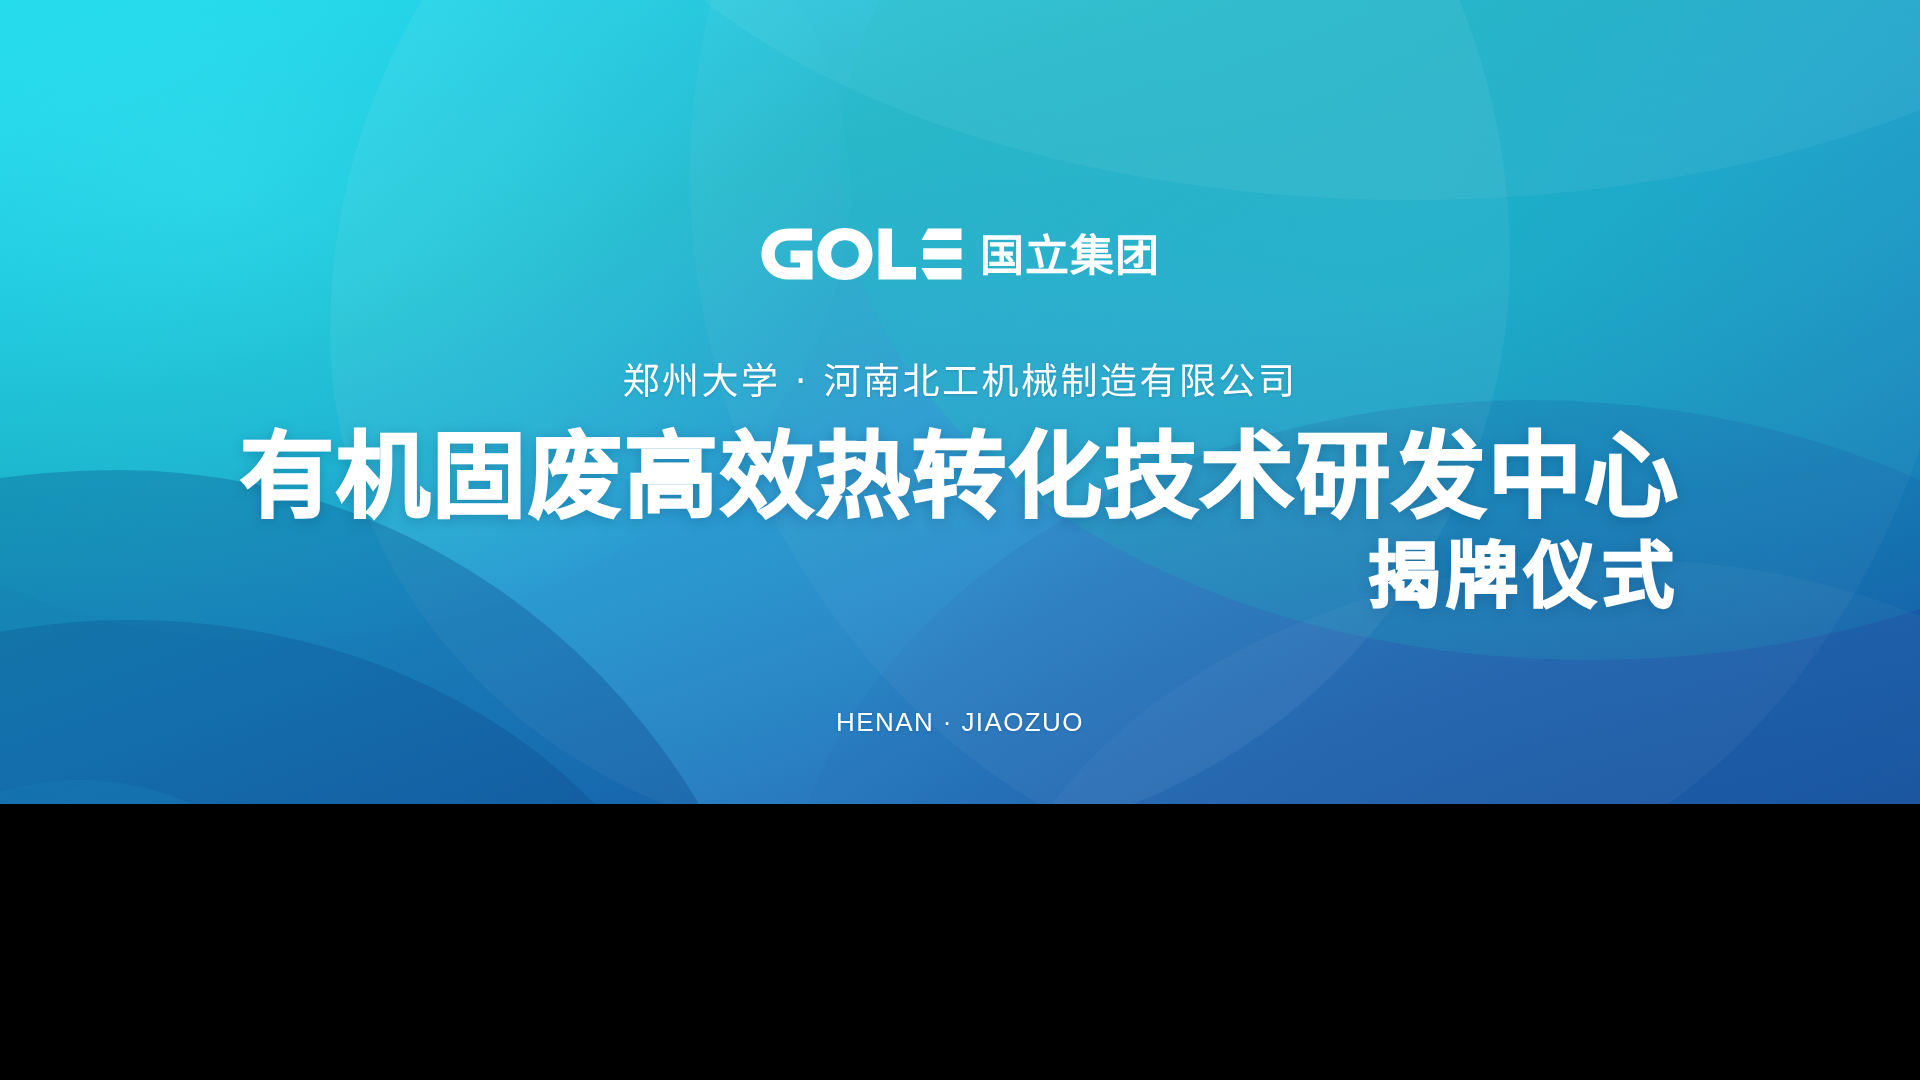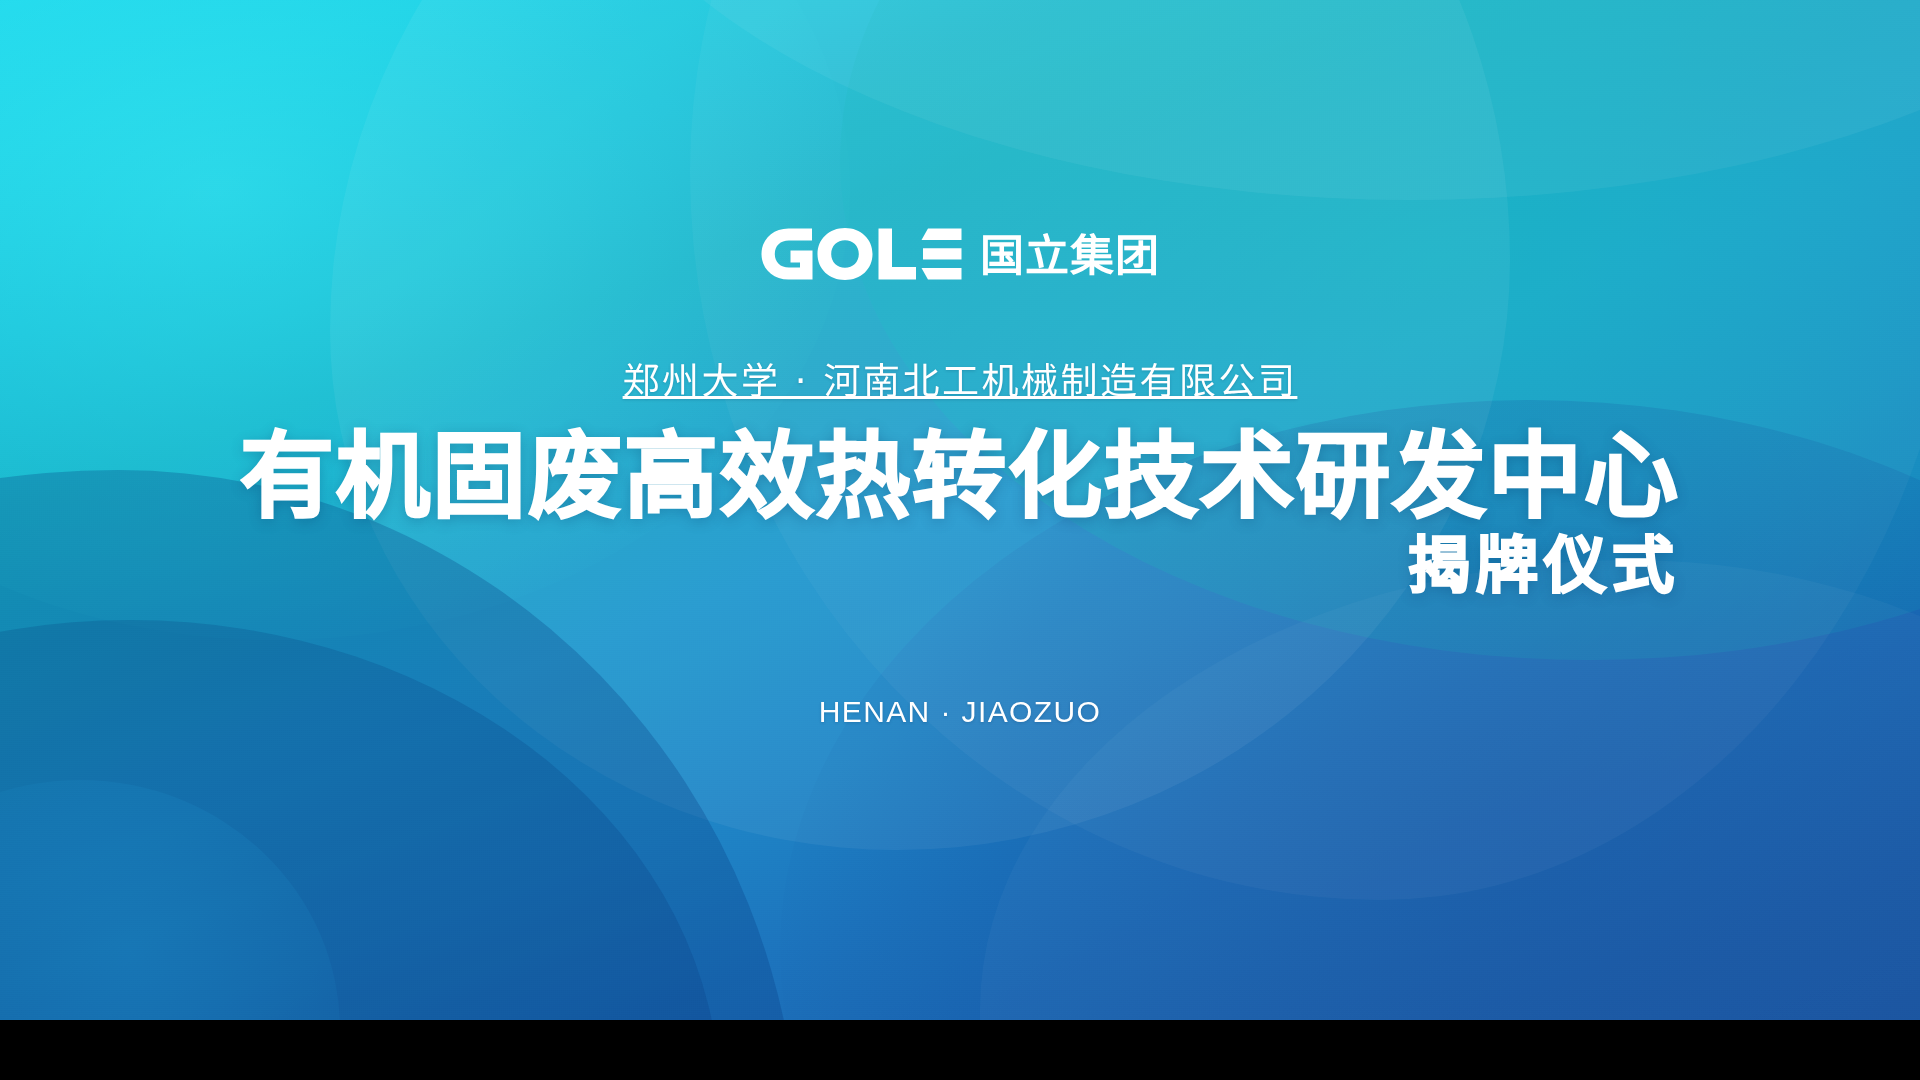--- a/index.html
+++ b/index.html
@@ -8,21 +8,21 @@
     padding: 0;
     width: 1920px;
     height: 1080px;
     overflow: hidden;
     background: #000;
   }
 
   #slide {
     position: relative;
     width: 1920px;
-    height: 1020px;
+    height: 804px;
     overflow: hidden;
     font-family: "Liberation Sans", "DejaVu Sans", sans-serif;
     
     background:
       linear-gradient(160deg,
         #1ED8EC 0%,
         #1CCFE4 9%,
         #18BDD6 20%,
         #16AFC6 30%,
         #1AA2C9 40%,
@@ -215,21 +215,20 @@
   .subtitle {
     margin-top: 76px;
     color: #FFFFFF;
     font-size: 37px;
     font-weight: 400;
     letter-spacing: 2.5px;
     line-height: 1.2;
     white-space: nowrap;
     font-family: "DejaVu Sans", "Liberation Sans", sans-serif;
     text-shadow: 0 1px 3px rgba(0,40,80,0.18);
-    text-decoration: underline;
   }
 
   
   .title-block {
     margin-top: 18px;
     text-align: right;
     color: #FFFFFF;
     font-weight: 900;
     font-family: "DejaVu Sans", "Liberation Sans", sans-serif;
     text-shadow: 0 3px 14px rgba(0,45,95,0.30);
@@ -237,33 +236,32 @@
 
   .title-line-1 {
     font-size: 94px;
     line-height: 1.18;
     letter-spacing: 2px;
     white-space: nowrap;
     -webkit-text-stroke: 2.2px #FFFFFF;
   }
 
   .title-line-2 {
-    font-size: 62px;
+    font-size: 72px;
     line-height: 1.22;
     letter-spacing: 6px;
     white-space: nowrap;
-    font-family: Liberation Mono, monospace;
     -webkit-text-stroke: 2.2px #FFFFFF;
   }
 
   
   .location {
     margin-top: 86px;
     color: #FFFFFF;
-    font-size: 30px;
+    font-size: 26px;
     font-weight: 400;
     letter-spacing: 1.4px;
     white-space: nowrap;
     font-family: "Liberation Sans", "DejaVu Sans", sans-serif;
     text-shadow: 0 1px 3px rgba(0,40,80,0.20);
   }
 </style>
 </head>
 <body>
 

